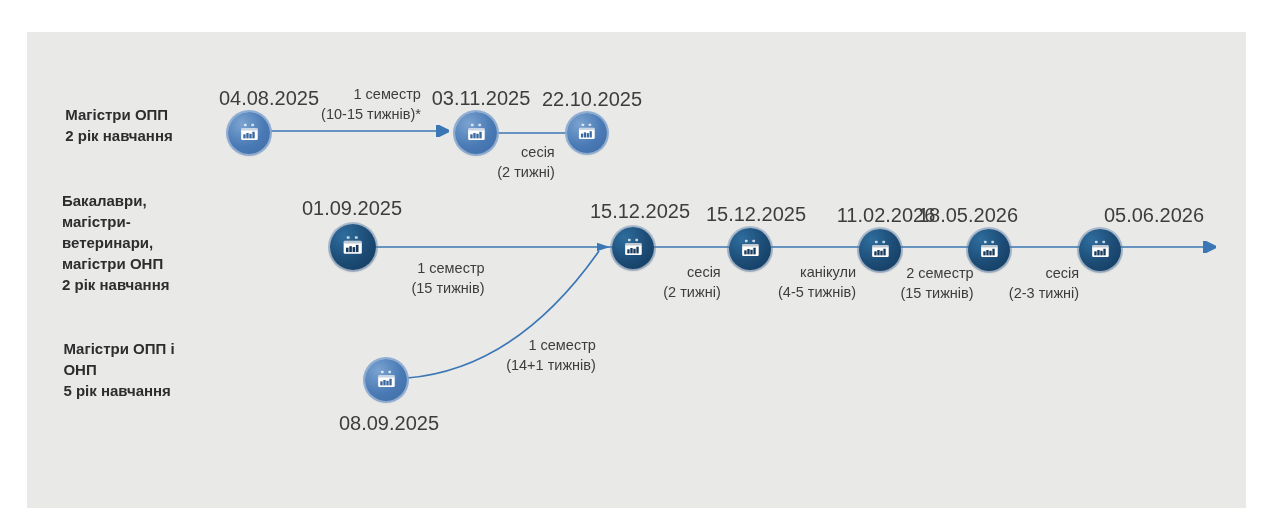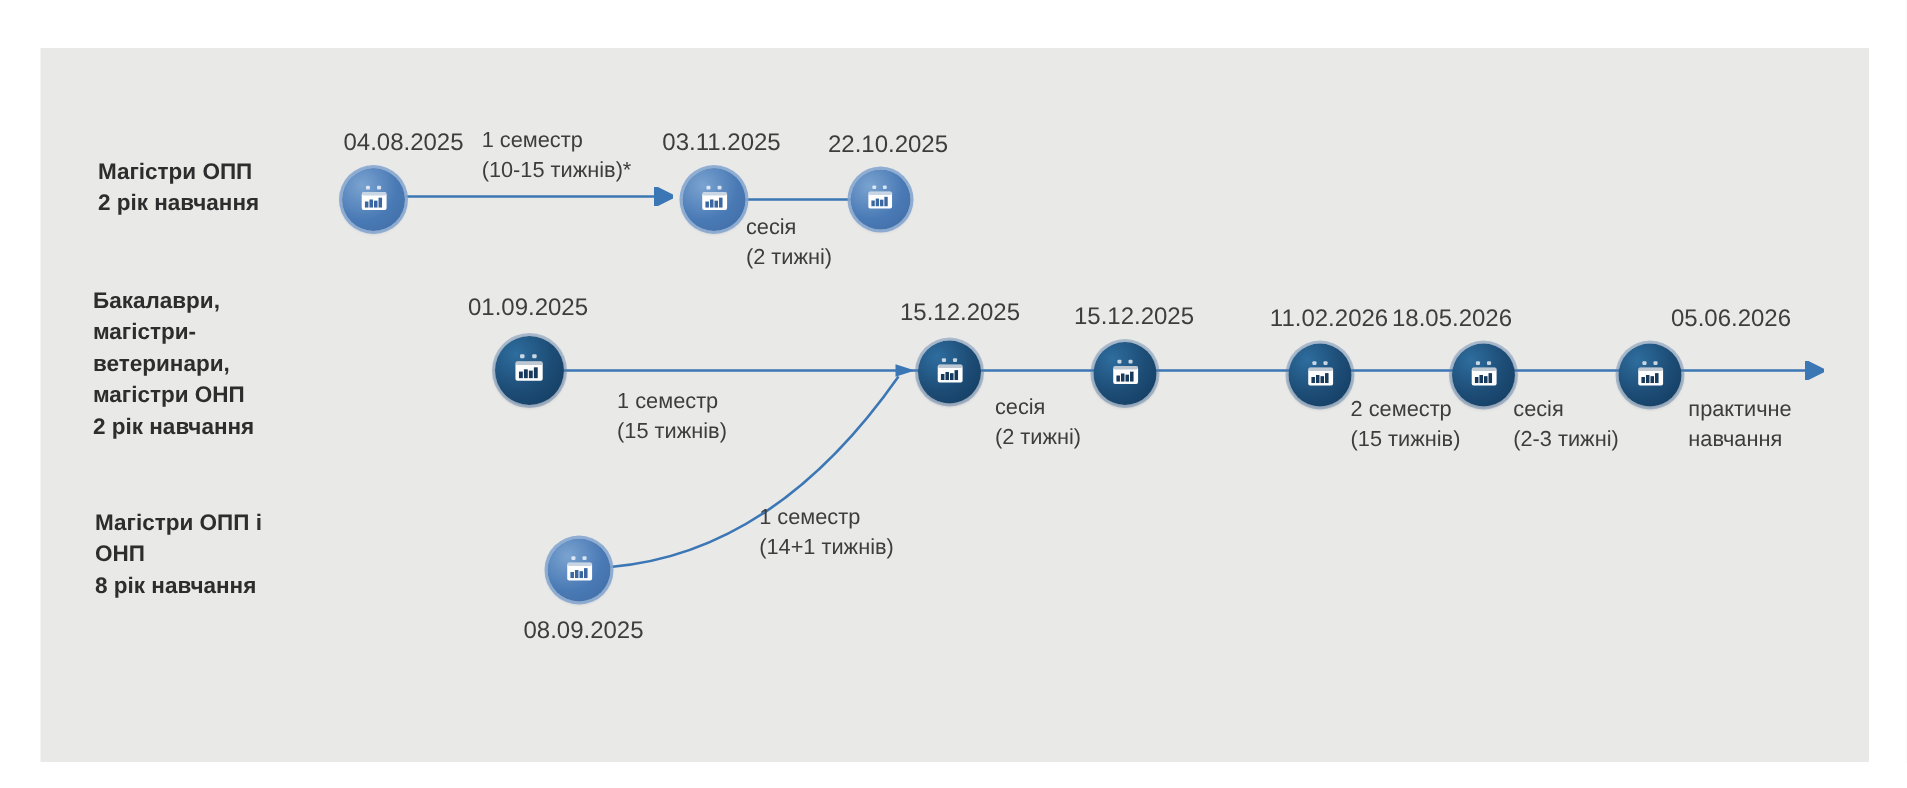--- a/index.html
+++ b/index.html
@@ -27,24 +27,24 @@
     box-shadow:0 0 0 2px rgba(134,167,209,0.9), 0 1px 3px rgba(0,0,0,0.25);
   }
   .node--dark{
     color:#16395c;
     background:radial-gradient(circle at 30% 26%, #2e6d9e 0%, #1c4b74 55%, #123a5e 100%);
     box-shadow:0 0 0 2px rgba(96,134,177,0.45), 0 1px 3px rgba(0,0,0,0.3);
   }
 
   .date{
     position:absolute;transform:translateX(-50%);white-space:nowrap;
-    font-size:16px;color:#3d3d3d;z-index:4;
+    font-size:20px;color:#3d3d3d;z-index:4;
   }
   .seg{
-    position:absolute;transform:translateX(-50%);text-align:left;white-space:nowrap;
+    position:absolute;transform:translateX(-50%);text-align:right;white-space:nowrap;
     font-size:14.5px;line-height:19.5px;color:#3d3d3d;z-index:4;
   }
   .rowlabel{
     position:absolute;font-weight:bold;font-size:15px;line-height:21px;
     color:#2d2d2d;white-space:pre-line;z-index:4;
   }
   .rowlabel--center{transform:translateX(-50%);}
   .footnote{
     position:absolute;transform:translateX(-50%);text-align:center;white-space:pre-line;
     font-style:italic;font-size:12px;line-height:18px;color:#4a4a4a;
@@ -73,21 +73,21 @@
 
   <div class="rowlabel rowlabel--center" style="left:119px;top:104px">Магістри ОПП
 2 рік навчання</div>
   <div class="rowlabel" style="left:62px;top:190px">Бакалаври,
 магістри-
 ветеринари,
 магістри ОНП
 2 рік навчання</div>
   <div class="rowlabel rowlabel--center" style="left:119px;top:338px">Магістри ОПП і
 ОНП
-8 рік навчання</div>
+5 рік навчання</div>
 
   <div class="node node--light" style="left:249px;top:133px;width:42px;height:42px">
       <svg viewBox="0 0 24 24">
         <rect x="7.1" y="3.4" width="2.4" height="2.2" rx="0.6" fill="rgba(255,255,255,0.75)"></rect>
         <rect x="13.7" y="3.4" width="2.4" height="2.2" rx="0.6" fill="rgba(255,255,255,0.75)"></rect>
         <rect x="4.6" y="7.2" width="14.8" height="10.6" rx="1.1" fill="#ffffff"></rect>
         <rect x="4.6" y="7.2" width="14.8" height="2.1" rx="1.1" fill="currentColor" opacity="0.28"></rect>
         <rect x="6.5" y="12.8" width="2.1" height="3.6" fill="currentColor"></rect>
         <rect x="9.2" y="11.6" width="2.1" height="4.8" fill="currentColor"></rect>
         <rect x="11.9" y="12.3" width="2.1" height="4.1" fill="currentColor"></rect>
@@ -228,32 +228,32 @@
   </div>
 
   <div class="seg" style="left:448px;top:259px">
     <div>1 семестр</div>
     <div>(15 тижнів)</div>
   </div>
   <div class="seg" style="left:692px;top:263px">
     <div>сесія</div>
     <div>(2 тижні)</div>
   </div>
+  <div class="seg" style="left:817px;top:263px">
+    <div>канікули</div>
+    <div>(4-5 тижнів)</div>
+  </div>
   <div class="seg" style="left:937px;top:264px">
     <div>2 семестр</div>
     <div>(15 тижнів)</div>
   </div>
   <div class="seg" style="left:1044px;top:264px">
     <div>сесія</div>
     <div>(2-3 тижні)</div>
   </div>
-  <div class="seg" style="left:1160px;top:264px">
-    <div>практичне</div>
-    <div>навчання</div>
-  </div>
 
   <div class="seg" style="left:551px;top:336px">
     <div>1 семестр</div>
     <div>(14+1 тижнів)</div>
   </div>
 
 
 </div>
 
 </body></html>

